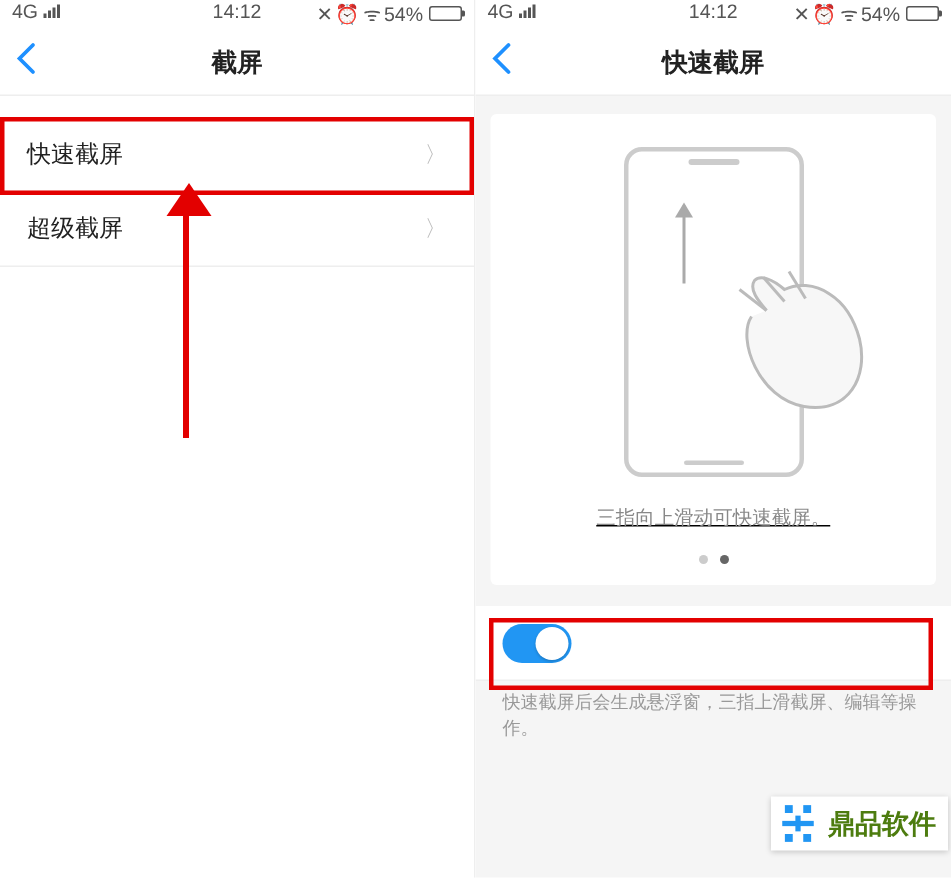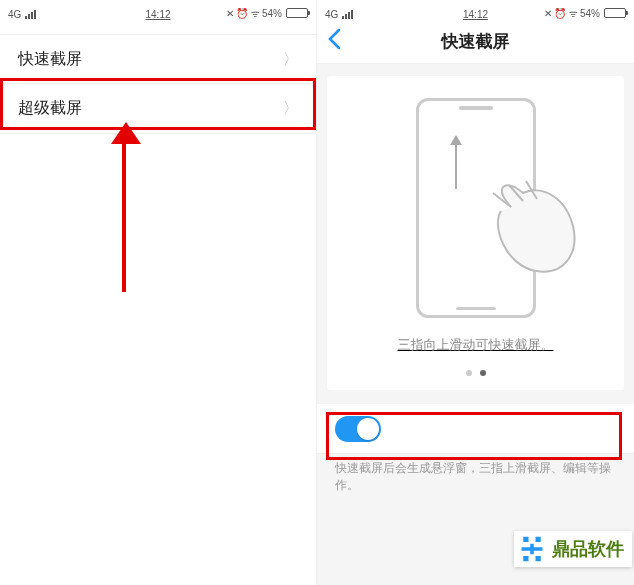--- a/index.html
+++ b/index.html
@@ -5,24 +5,24 @@
     * { margin: 0; padding: 0; box-sizing: border-box; }
     body {
       width: 634px; height: 585px; background: #fff;
       font-family: -apple-system, "Helvetica Neue", Arial, "PingFang SC", "Microsoft YaHei", sans-serif;
       position: relative; display: flex; overflow: hidden;
     }
     .phone { width: 317px; height: 585px; background: #fff; position: relative; }
     .phone-left { border-right: 1px solid #eee; }
 
     
-    .status { height: 20px; display: flex; align-items: flex-end; justify-content: space-between;
-              padding: 0 8px; font-size: 10px; color: #555; }
+    .status { height: 20px; display: flex; align-items: flex-start; justify-content: space-between;
+              padding: 0 8px; font-size: 13px; color: #555; }
     .status .status-left { display: flex; align-items: center; gap: 2px; }
-    .status .status-center { position: absolute; left: 50%; transform: translateX(-50%); font-weight: 500; text-decoration: underline; }
+    .status .status-center { position: absolute; left: 50%; transform: translateX(-50%); font-weight: 500; }
     .status .status-right { display: flex; align-items: center; gap: 2px; }
     .bars { display: inline-flex; align-items: flex-end; gap: 1px; margin-left: 2px; }
     .bars span { width: 2px; background: #555; display: block; }
     .bars span:nth-child(1){height:3px}.bars span:nth-child(2){height:5px}
     .bars span:nth-child(3){height:7px}.bars span:nth-child(4){height:9px}
     .battery { width: 22px; height: 10px; border: 1px solid #555; border-radius: 2px;
                position: relative; display: inline-block; margin-left: 2px; }
     .battery::after { content:''; position:absolute; right:-3px; top:2px; width:2px; height:4px;
                       background:#555; border-radius:0 1px 1px 0; }
     .battery .fill { background:#555; height:100%; width:54%; }
@@ -105,20 +105,28 @@
     </div>
     <div class="status-center">14:12</div>
     <div class="status-right">
       <span>✕</span>
       <span>⏰</span>
       <span>ᯤ</span>
       <span>54%</span>
       <span class="battery"><span class="fill"></span></span>
     </div>
   </div>
+  <div class="titlebar">
+    <span class="back">
+      <svg width="14" height="22" viewBox="0 0 14 22">
+          <path d="M12 2 L3 11 L12 20" fill="none" stroke="#1e90ff" stroke-width="2.5" stroke-linecap="round"></path>
+        </svg>
+    </span>
+    <span class="title">截屏</span>
+  </div>
   <div class="body">
     <div class="row row-first-left">
       <span>快速截屏</span>
       <span class="chev">〉</span>
     </div>
     <div class="row">
       <span>超级截屏</span>
       <span class="chev">〉</span>
     </div>
     <div class="blank-body"></div>

